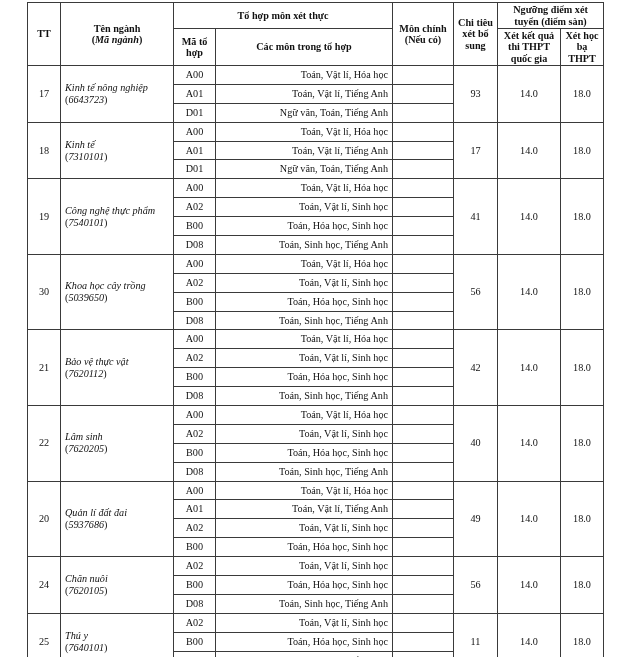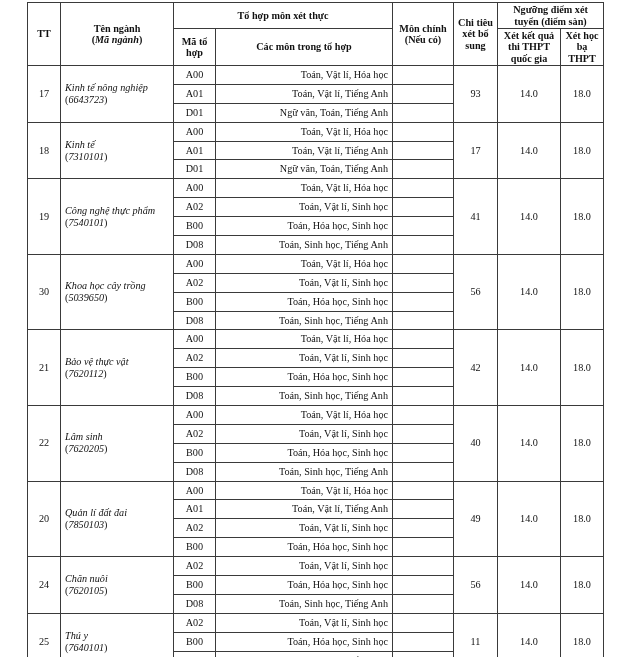--- a/index.html
+++ b/index.html
@@ -216,21 +216,21 @@
       </tr>
       <tr>
         <td class="center sub">D08</td>
         <td class="left sub">Toán, Sinh học, Tiếng Anh</td>
         <td class="center sub"></td>
       </tr>
       <tr>
         <td class="center" rowspan="4">20</td>
         <td class="major" rowspan="4">
           <span class="major-name">Quản lí đất đai</span>
-          <span class="major-code"><span class="code-paren">(</span><span>7850103</span><span class="code-paren">)</span></span>
+          <span class="major-code"><span class="code-paren">(</span><span>5937686</span><span class="code-paren">)</span></span>
         </td>
         <td class="center sub">A00</td>
         <td class="left sub">Toán, Vật lí, Hóa học</td>
         <td class="center sub"></td>
         <td class="center" rowspan="4">49</td>
         <td class="center" rowspan="4">14.0</td>
         <td class="center" rowspan="4">18.0</td>
       </tr>
       <tr>
         <td class="center sub">A01</td>

